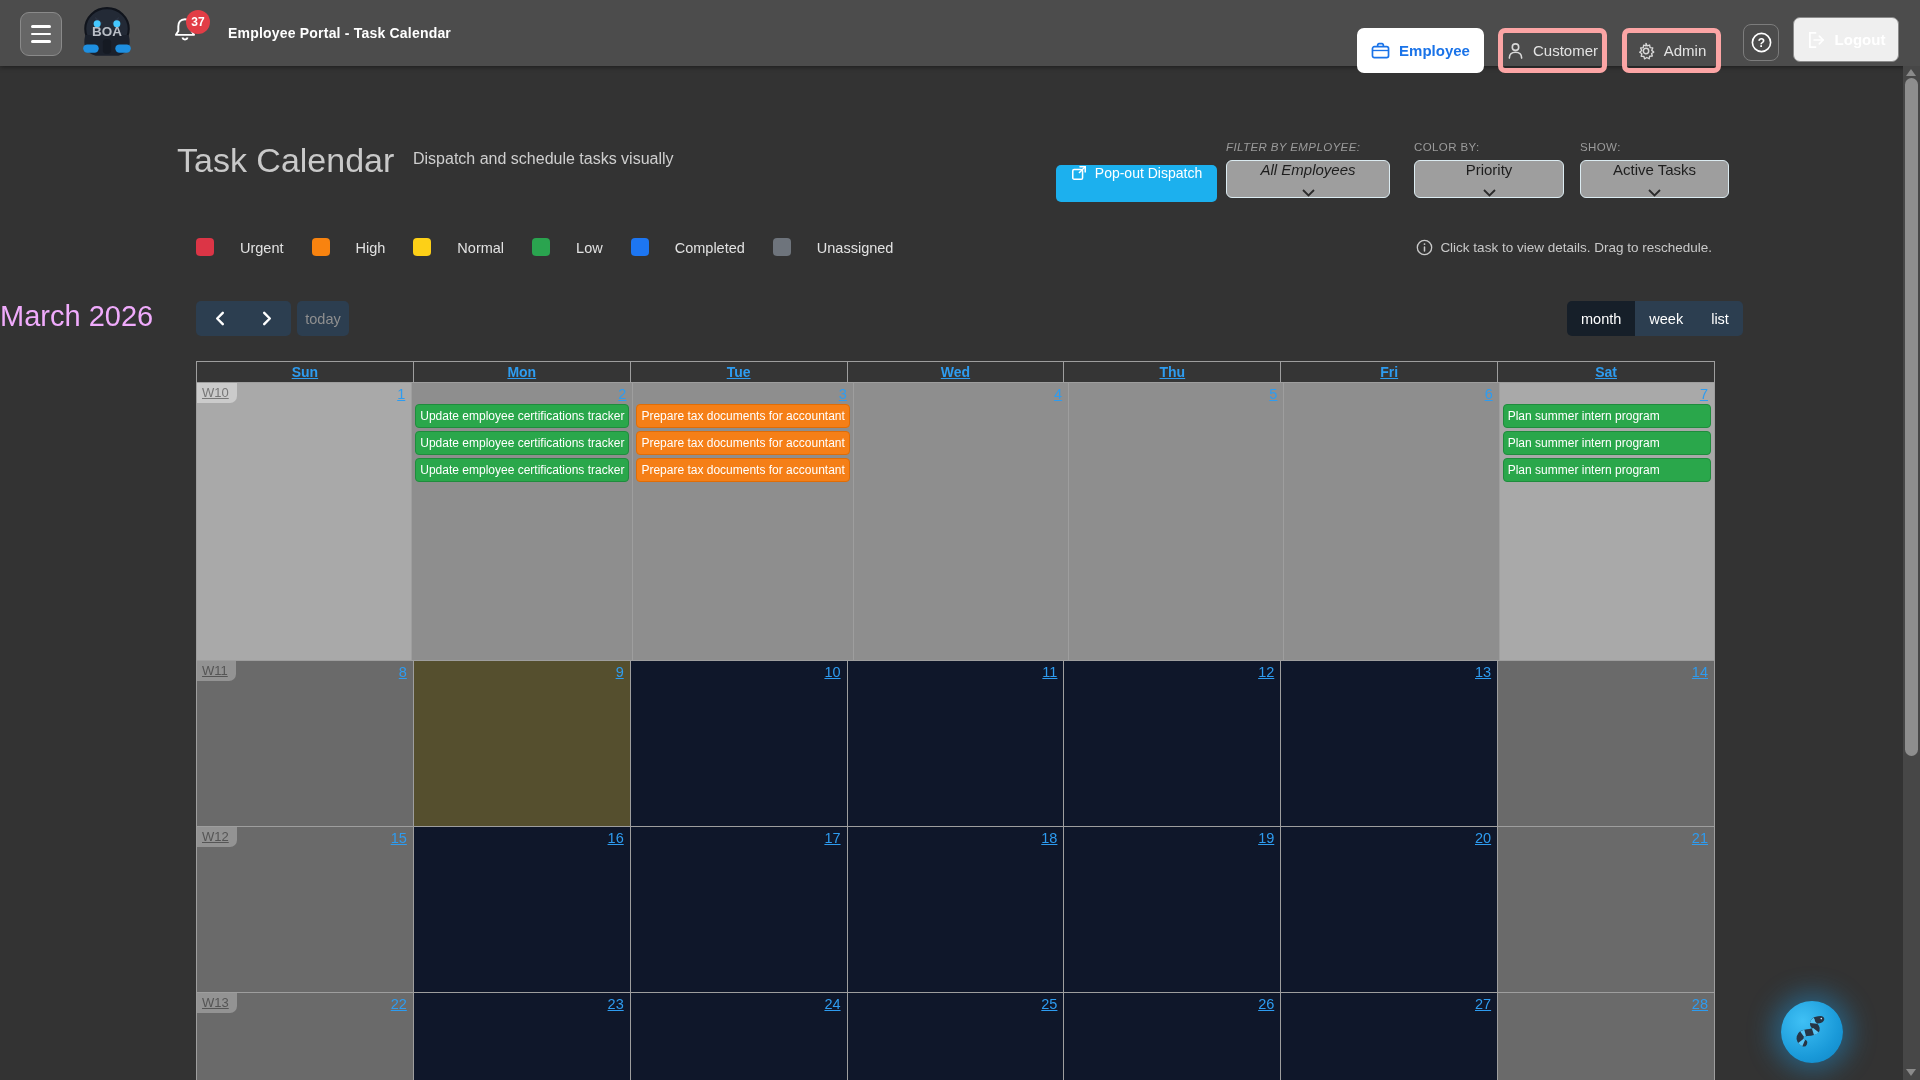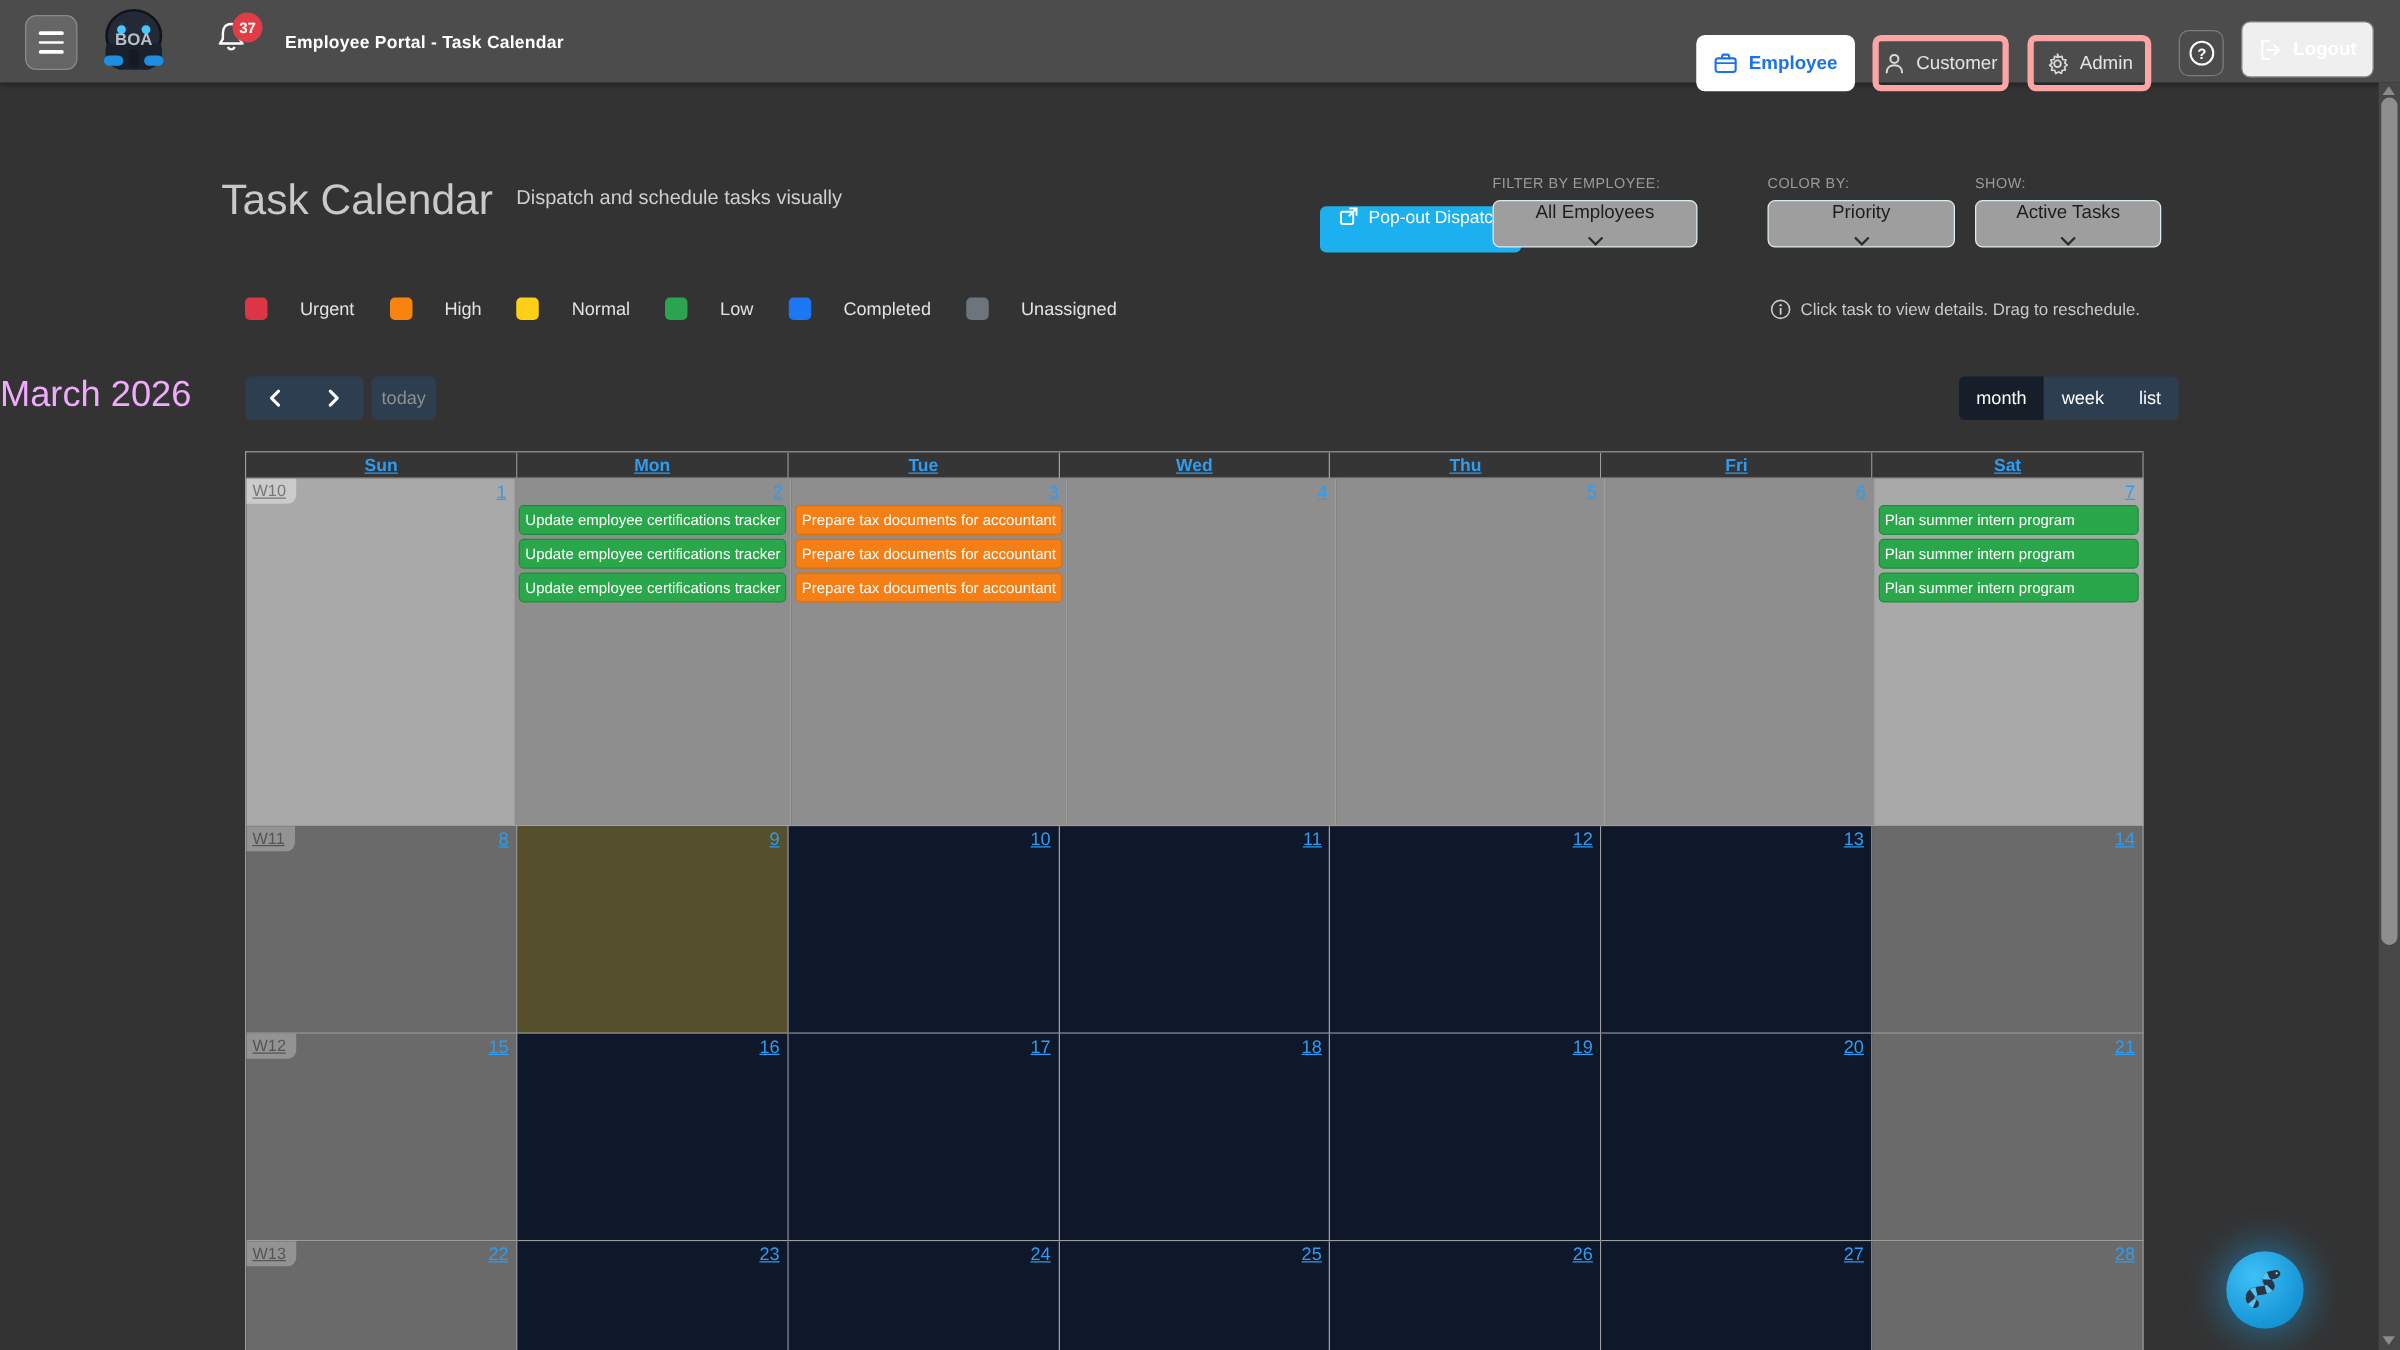--- a/index.html
+++ b/index.html
@@ -34,21 +34,21 @@
                 border-radius:7px; display:flex; align-items:center; justify-content:center; gap:9px;
                 color:#fff; font-size:15px; font-weight:bold; cursor:pointer; }
 
   
   .page-title { position:absolute; left:177px; top:141px; font-size:34px; color:#c9c9c9; }
   .page-subtitle { position:absolute; left:413px; top:150px; font-size:16px; color:#cfcfcf; }
   .popout-btn { position:absolute; left:1056px; top:165px; width:161px; height:37px; background:#1cb0ee;
                 border:none; border-radius:5px; color:#fff; font-size:14px; display:flex; align-items:flex-start;
                 justify-content:center; gap:8px; cursor:pointer; }
   .filter-group { position:absolute; }
-  #fg-0 { left:1194px; top:141px; width:164px; }
+  #fg-0 { left:1226px; top:141px; width:164px;font-style:italic; }
   #fg-1 { left:1414px; top:141px; width:150px; }
   #fg-2 { left:1580px; top:141px; width:149px; }
   .filter-label { font-size:11.5px; color:#9b9b9b; letter-spacing:.4px; text-transform:uppercase; }
   .select { margin-top:7px; height:38px; background:#9e9e9e; border:1px solid #dcecf2; border-radius:6px;
             display:flex; align-items:center; justify-content:space-between; padding:0 12px;
             color:#1e1e1e; font-size:15px; cursor:pointer;flex-direction:column; }
 
   
   .legend { position:absolute; left:196px; top:238px; display:flex; align-items:center; gap:28px; }
   .legend-item { display:flex; align-items:flex-end; gap:26px; }

